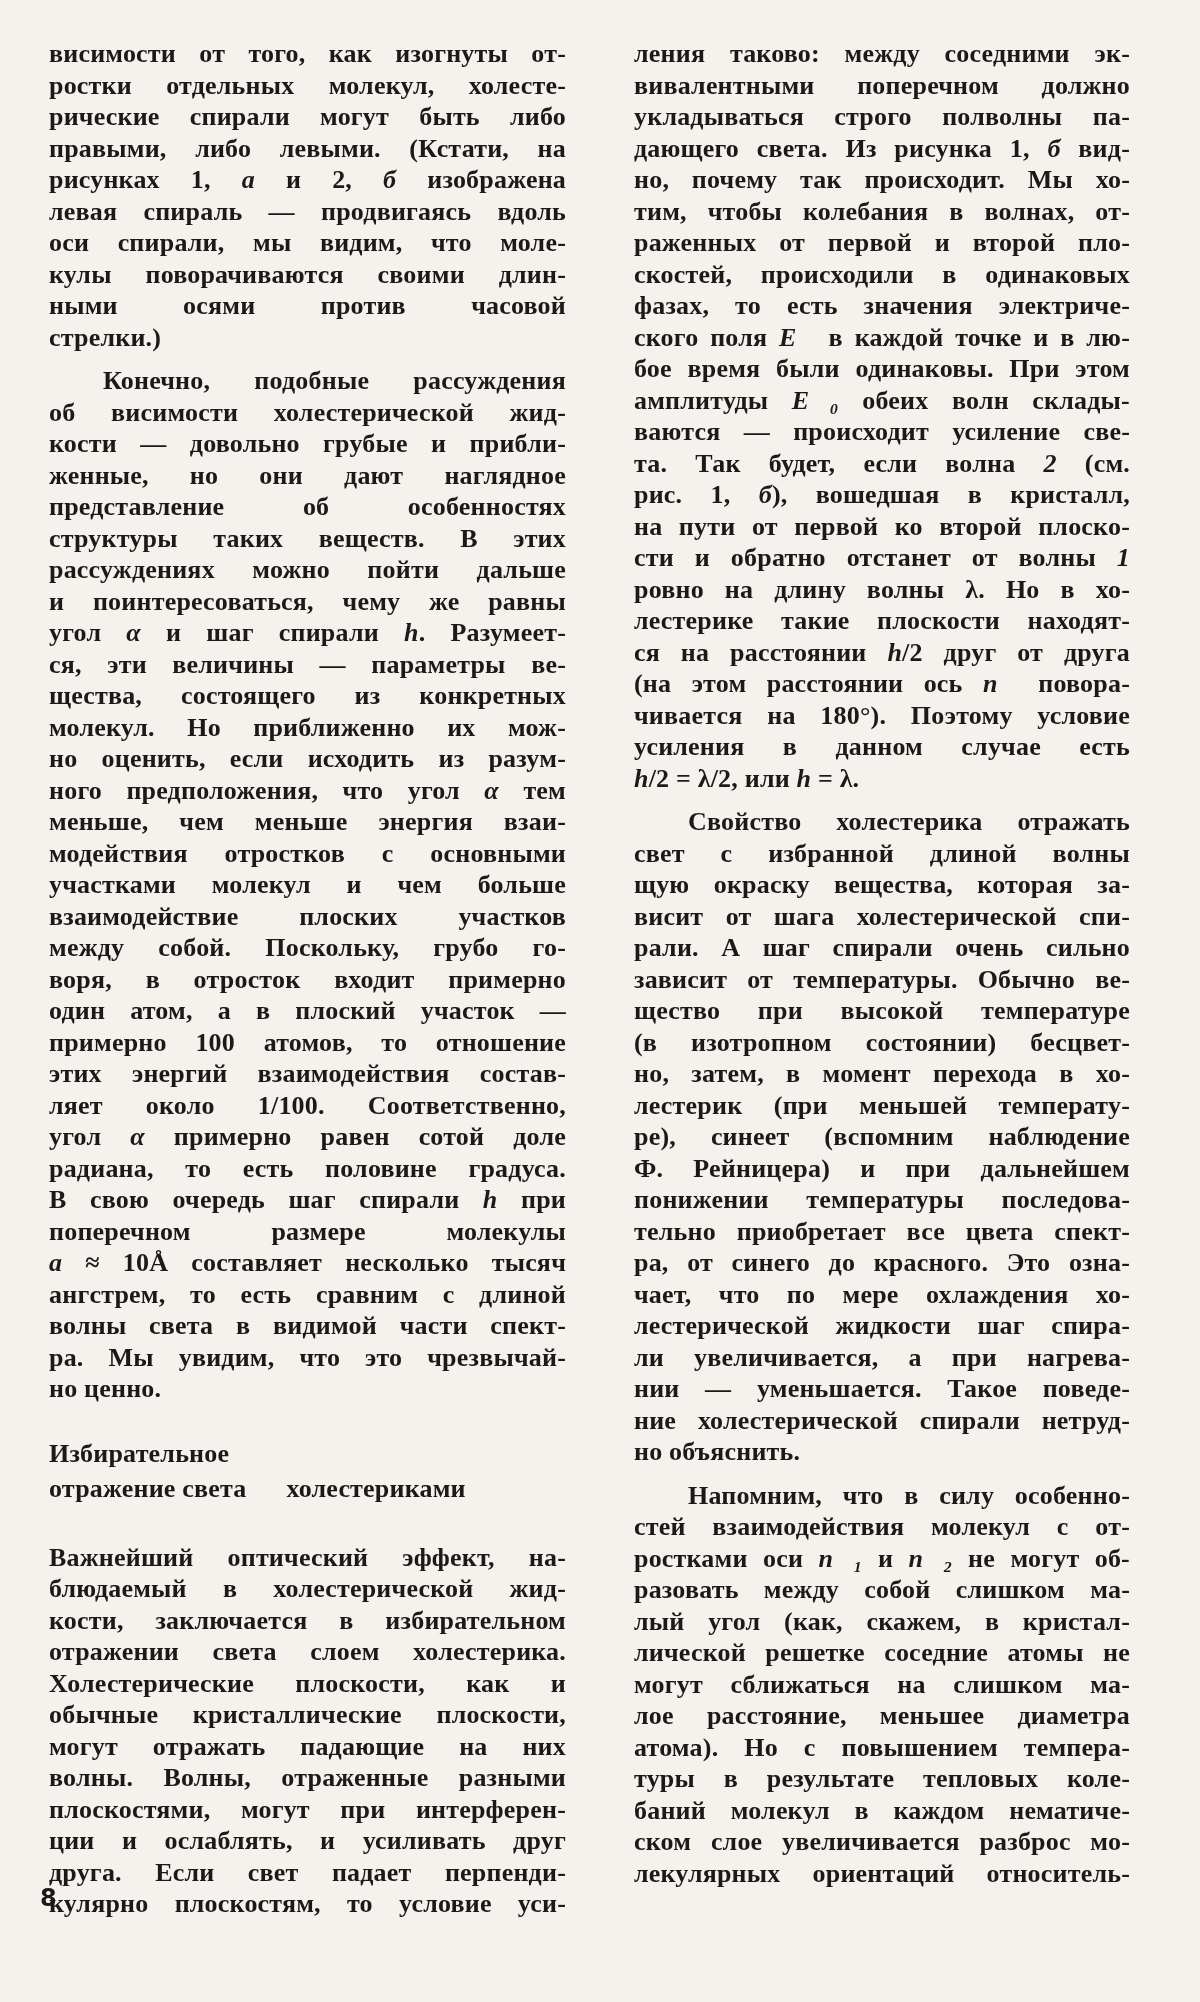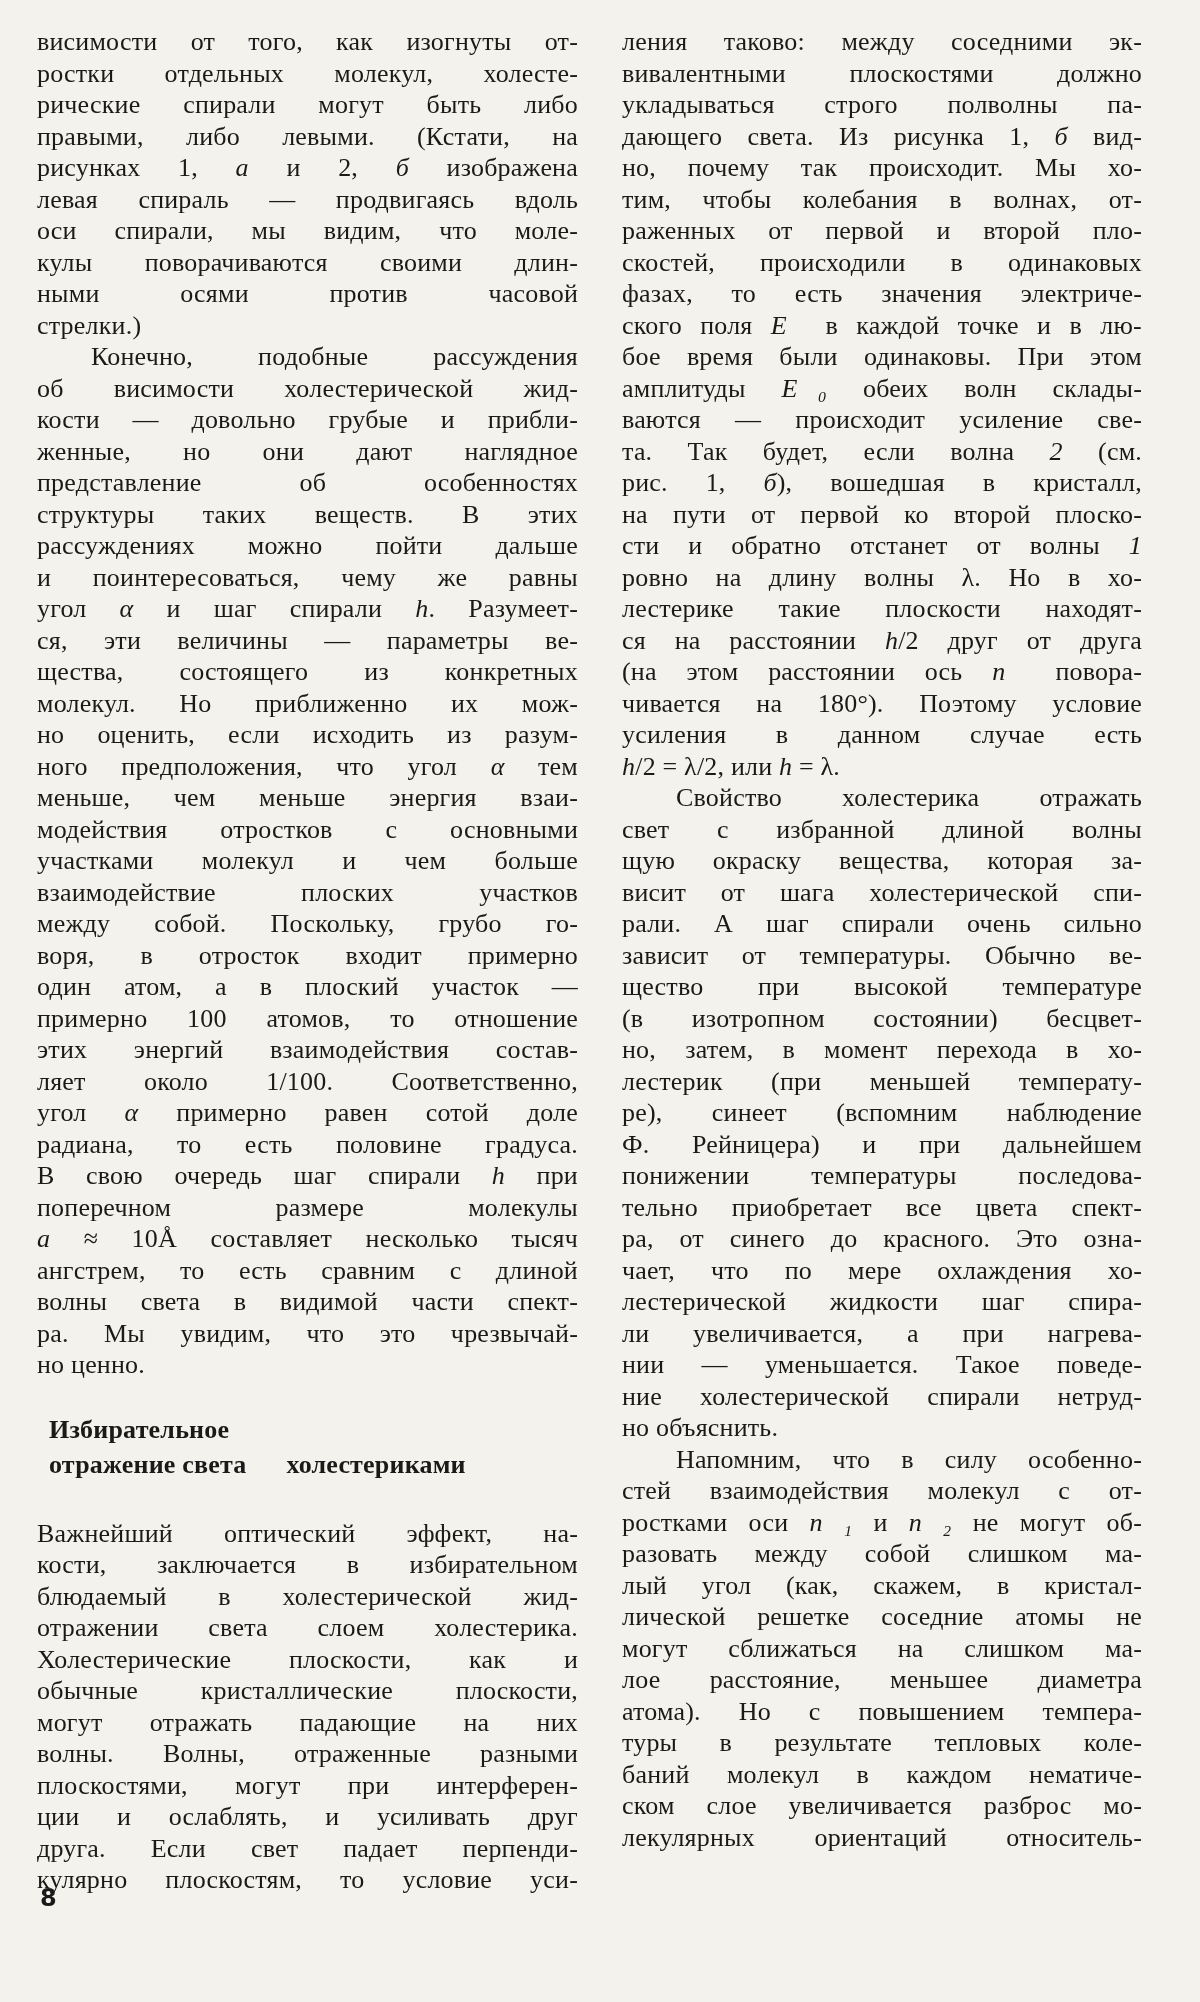--- a/index.html
+++ b/index.html
@@ -11,21 +11,21 @@
     overflow:hidden;
   }
   .page{position:relative;width:1200px;height:2002px;background:#f4f2ed;}
   .columns{
     position:absolute;top:26px;left:37px;
     display:flex;gap:44px;
   }
   .col{font-size:26px;line-height:31.5px;}
   .col-left{width:541px;}
   .col-right{width:520px;}
-  .para{margin:0;}
+  .para{margin:12px;font-weight:bold;}
   .line{
     text-align:justify;
     text-align-last:justify;
     letter-spacing:0.2px;
   }
   .line.last{text-align-last:left;}
   .line.indent{text-indent:54px;}
   .heading{
     font-weight:bold;
     margin:31px 0 36px 12px;
@@ -98,38 +98,38 @@
 
       <div class="heading">
         <div>Избирательное</div>
         <div>
           <span>отражение света</span><span class="h-gap"></span><span>холестериками</span>
         </div>
       </div>
 
       <div class="para">
           <div class="line">Важнейший оптический эффект, на-</div>
+          <div class="line">блюдаемый в холестерической жид-</div>
           <div class="line">кости, заключается в избирательном</div>
-          <div class="line">блюдаемый в холестерической жид-</div>
           <div class="line">отражении света слоем холестерика.</div>
           <div class="line">Холестерические плоскости, как и</div>
           <div class="line">обычные кристаллические плоскости,</div>
           <div class="line">могут отражать падающие на них</div>
           <div class="line">волны. Волны, отраженные разными</div>
           <div class="line">плоскостями, могут при интерферен-</div>
           <div class="line">ции и ослаблять, и усиливать друг</div>
           <div class="line">друга. Если свет падает перпенди-</div>
           <div class="line">кулярно плоскостям, то условие уси-</div>
         </div>
     </div>
 
     <div class="col col-right">
       <div class="para">
           <div class="line">ления таково: между соседними эк-</div>
-          <div class="line">вивалентными плоскостями должно</div>
+          <div class="line">вивалентными поперечном должно</div>
           <div class="line">укладываться строго полволны па-</div>
           <div class="line">дающего света. Из рисунка 1, <i>б</i> вид-</div>
           <div class="line">но, почему так происходит. Мы хо-</div>
           <div class="line">тим, чтобы колебания в волнах, от-</div>
           <div class="line">раженных от первой и второй пло-</div>
           <div class="line">скостей, происходили в одинаковых</div>
           <div class="line">фазах, то есть значения электриче-</div>
           <div class="line">ского поля <i>E⃗</i> в каждой точке и в лю-</div>
           <div class="line">бое время были одинаковы. При этом</div>
           <div class="line">амплитуды <i>E⃗₀</i> обеих волн склады-</div>

